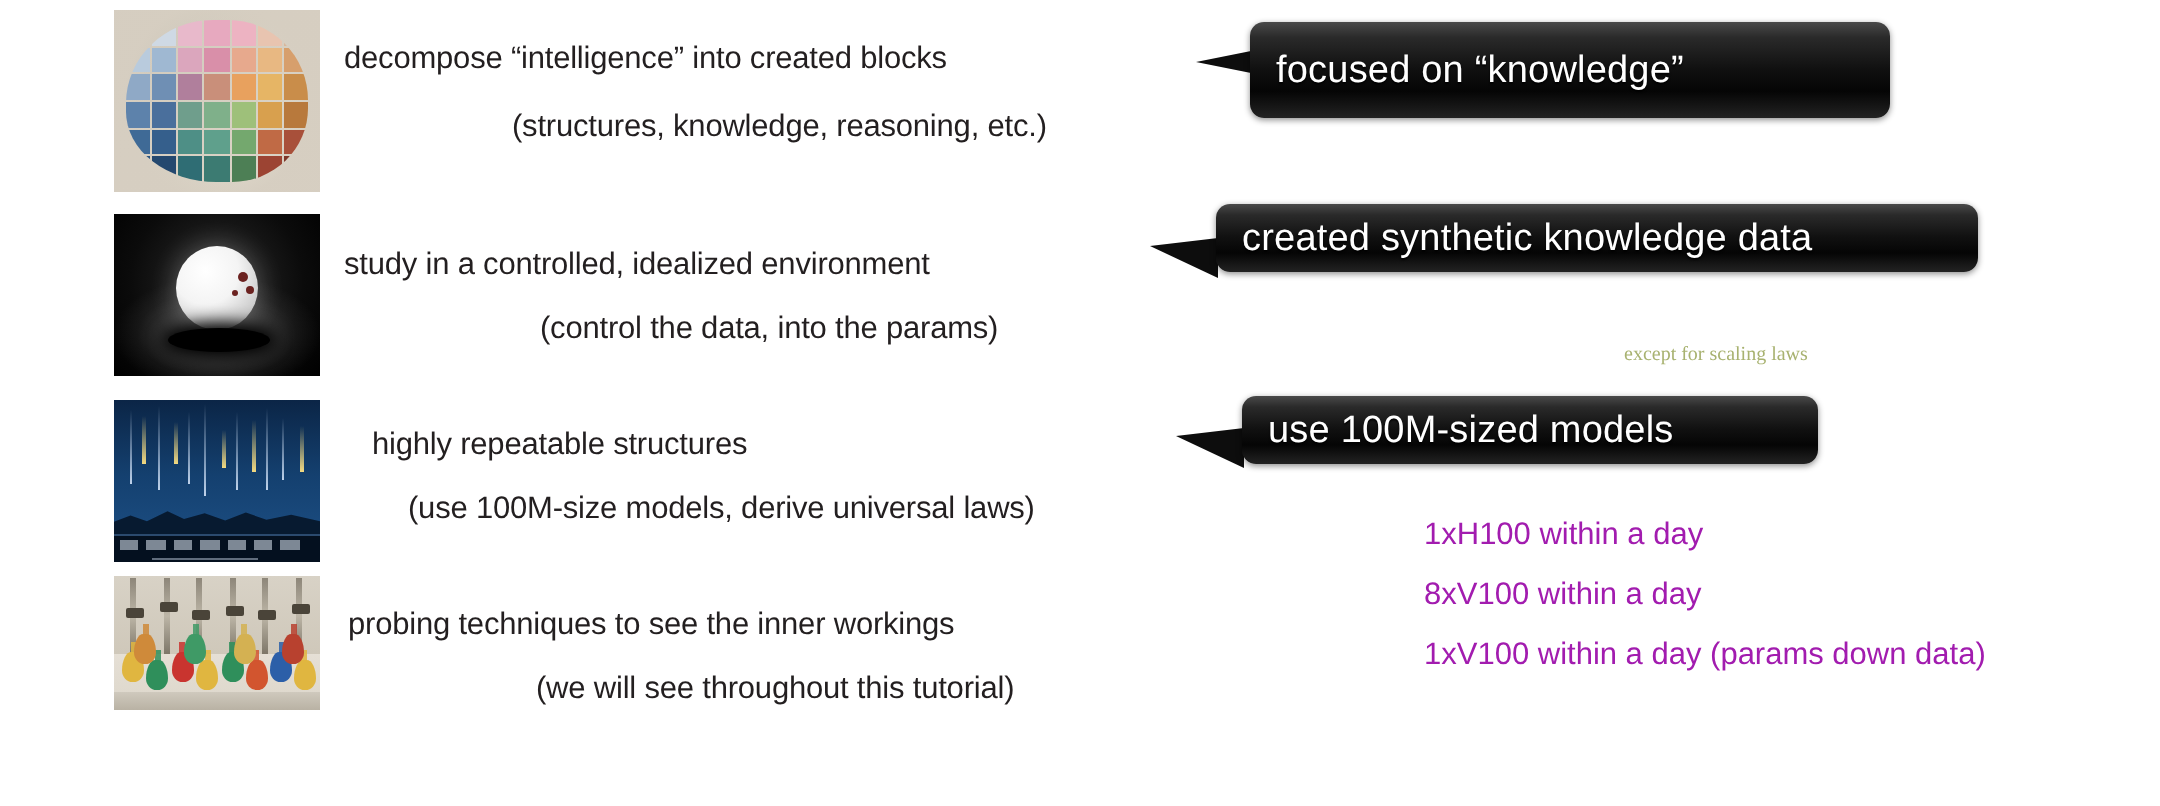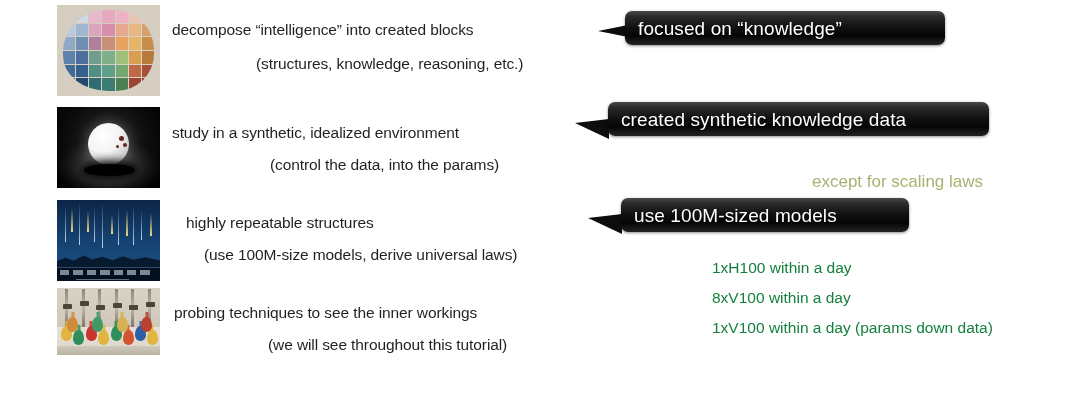--- a/index.html
+++ b/index.html
@@ -220,28 +220,29 @@
   
   .tail-angled {
     border-top: 4px solid transparent;
     border-bottom: 16px solid transparent;
     border-right: 34px solid #0d0d0d;
   }
 
   
   .note-olive {
     position: absolute;
-    font-size: 17px;
+    font-size: 10px;
     color: #a8b270;
     white-space: nowrap;
+    font-family: Liberation Serif, serif;
   }
   .note-line {
     position: absolute;
     font-size: 15.5px;
-    color: #15803d;
+    color: #a21caf;
     white-space: nowrap;
   }
 </style>
 </head>
 <body>
 
 <div class="thumb thumb-brain" style="left:57px; top:5px; width:103px; height:91px;">
   <div class="brain-blocks">
     <i style="background:#dfe7ee"></i>
       <i style="background:#cfd9e4"></i>
@@ -348,31 +349,31 @@
   <div class="lab-flask" style="left:10%; top:43%; background:#cf8a3a;"></div>
   <div class="lab-flask" style="left:34%; top:44%; background:#3f9a66;"></div>
   <div class="lab-flask" style="left:58%; top:43%; background:#d4b152;"></div>
   <div class="lab-flask" style="left:82%; top:44%; background:#b8412f;"></div>
   <div class="lab-bench"></div>
 </div>
 
 <div class="body-line" style="left:172px; top:22px;">decompose “intelligence” into created blocks</div>
 <div class="body-line" style="left:256px; top:56px;">(structures, knowledge, reasoning, etc.)</div>
 
-<div class="body-line" style="left:172px; top:125px;">study in a synthetic, idealized environment</div>
+<div class="body-line" style="left:172px; top:125px;">study in a controlled, idealized environment</div>
 <div class="body-line" style="left:270px; top:157px;">(control the data, into the params)</div>
 
 <div class="body-line" style="left:186px; top:215px;">highly repeatable structures</div>
 <div class="body-line" style="left:204px; top:247px;">(use 100M-size models, derive universal laws)</div>
 
 <div class="body-line" style="left:174px; top:305px;">probing techniques to see the inner workings</div>
 <div class="body-line" style="left:268px; top:337px;">(we will see throughout this tutorial)</div>
 
 <div class="tail tail-flat" style="left:598px; top:25px;"></div>
-<div class="callout" style="left:625px; top:11px; width:294px; height:34px;">
+<div class="callout" style="left:625px; top:11px; width:294px; height:48px;">
   <span class="callout-label">focused on “knowledge”</span>
 </div>
 
 <div class="tail tail-angled" style="left:575px; top:119px;"></div>
 <div class="callout" style="left:608px; top:102px; width:355px; height:34px;">
   <span class="callout-label">created synthetic knowledge data</span>
 </div>
 
 <div class="tail tail-angled" style="left:588px; top:214px;"></div>
 <div class="callout" style="left:621px; top:198px; width:262px; height:34px;">

